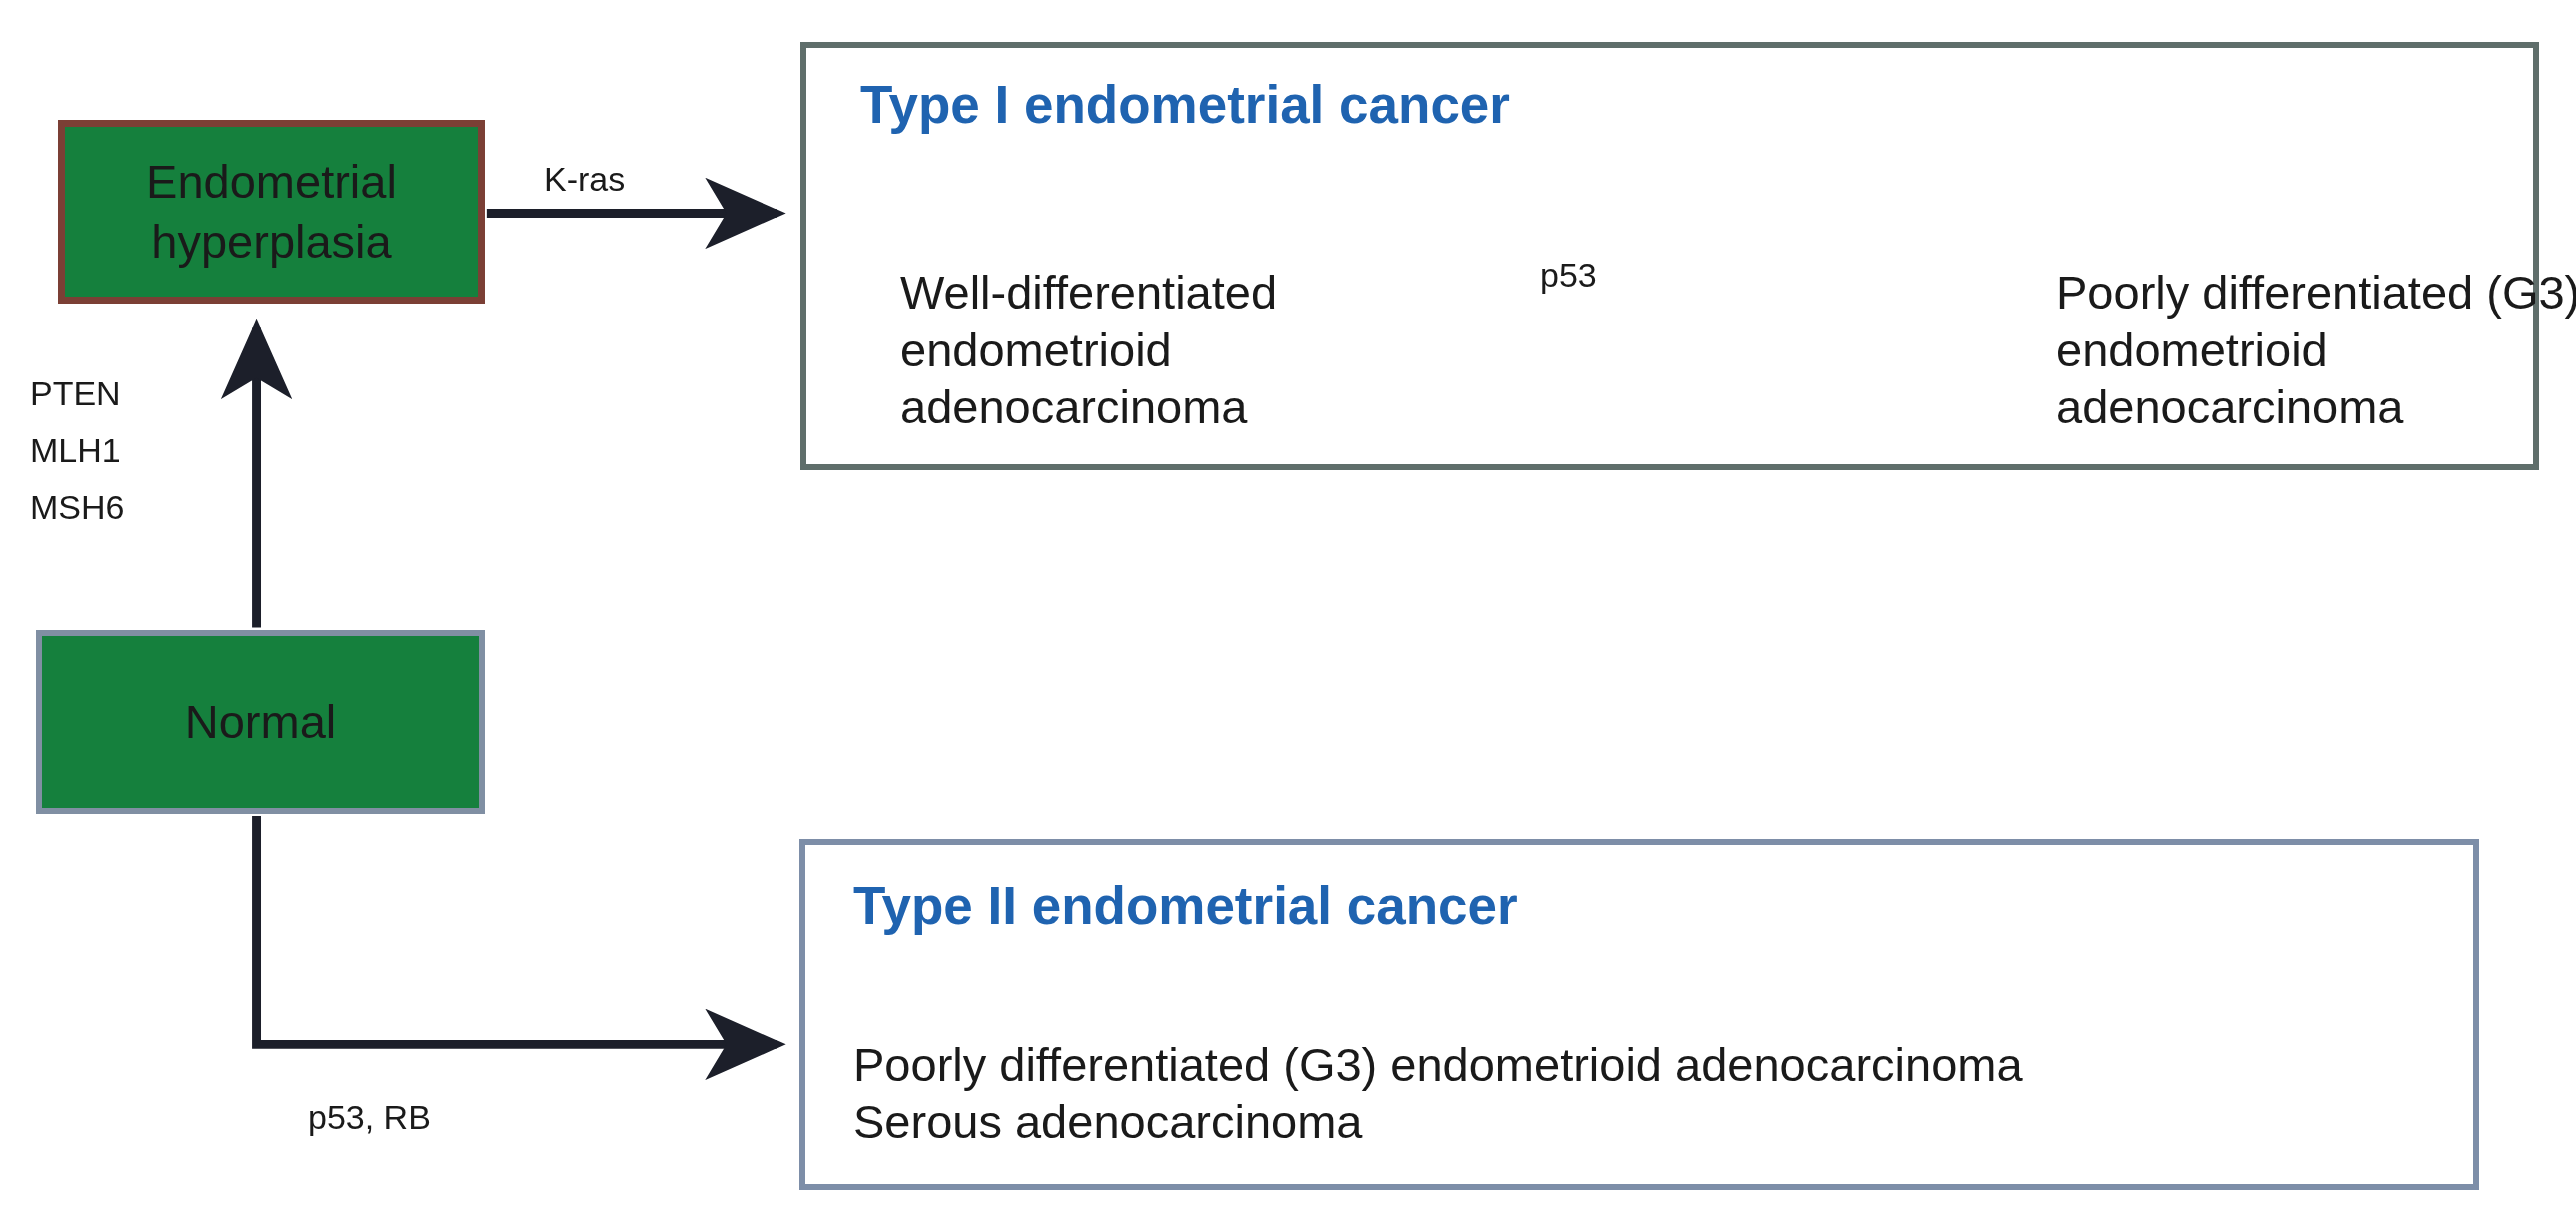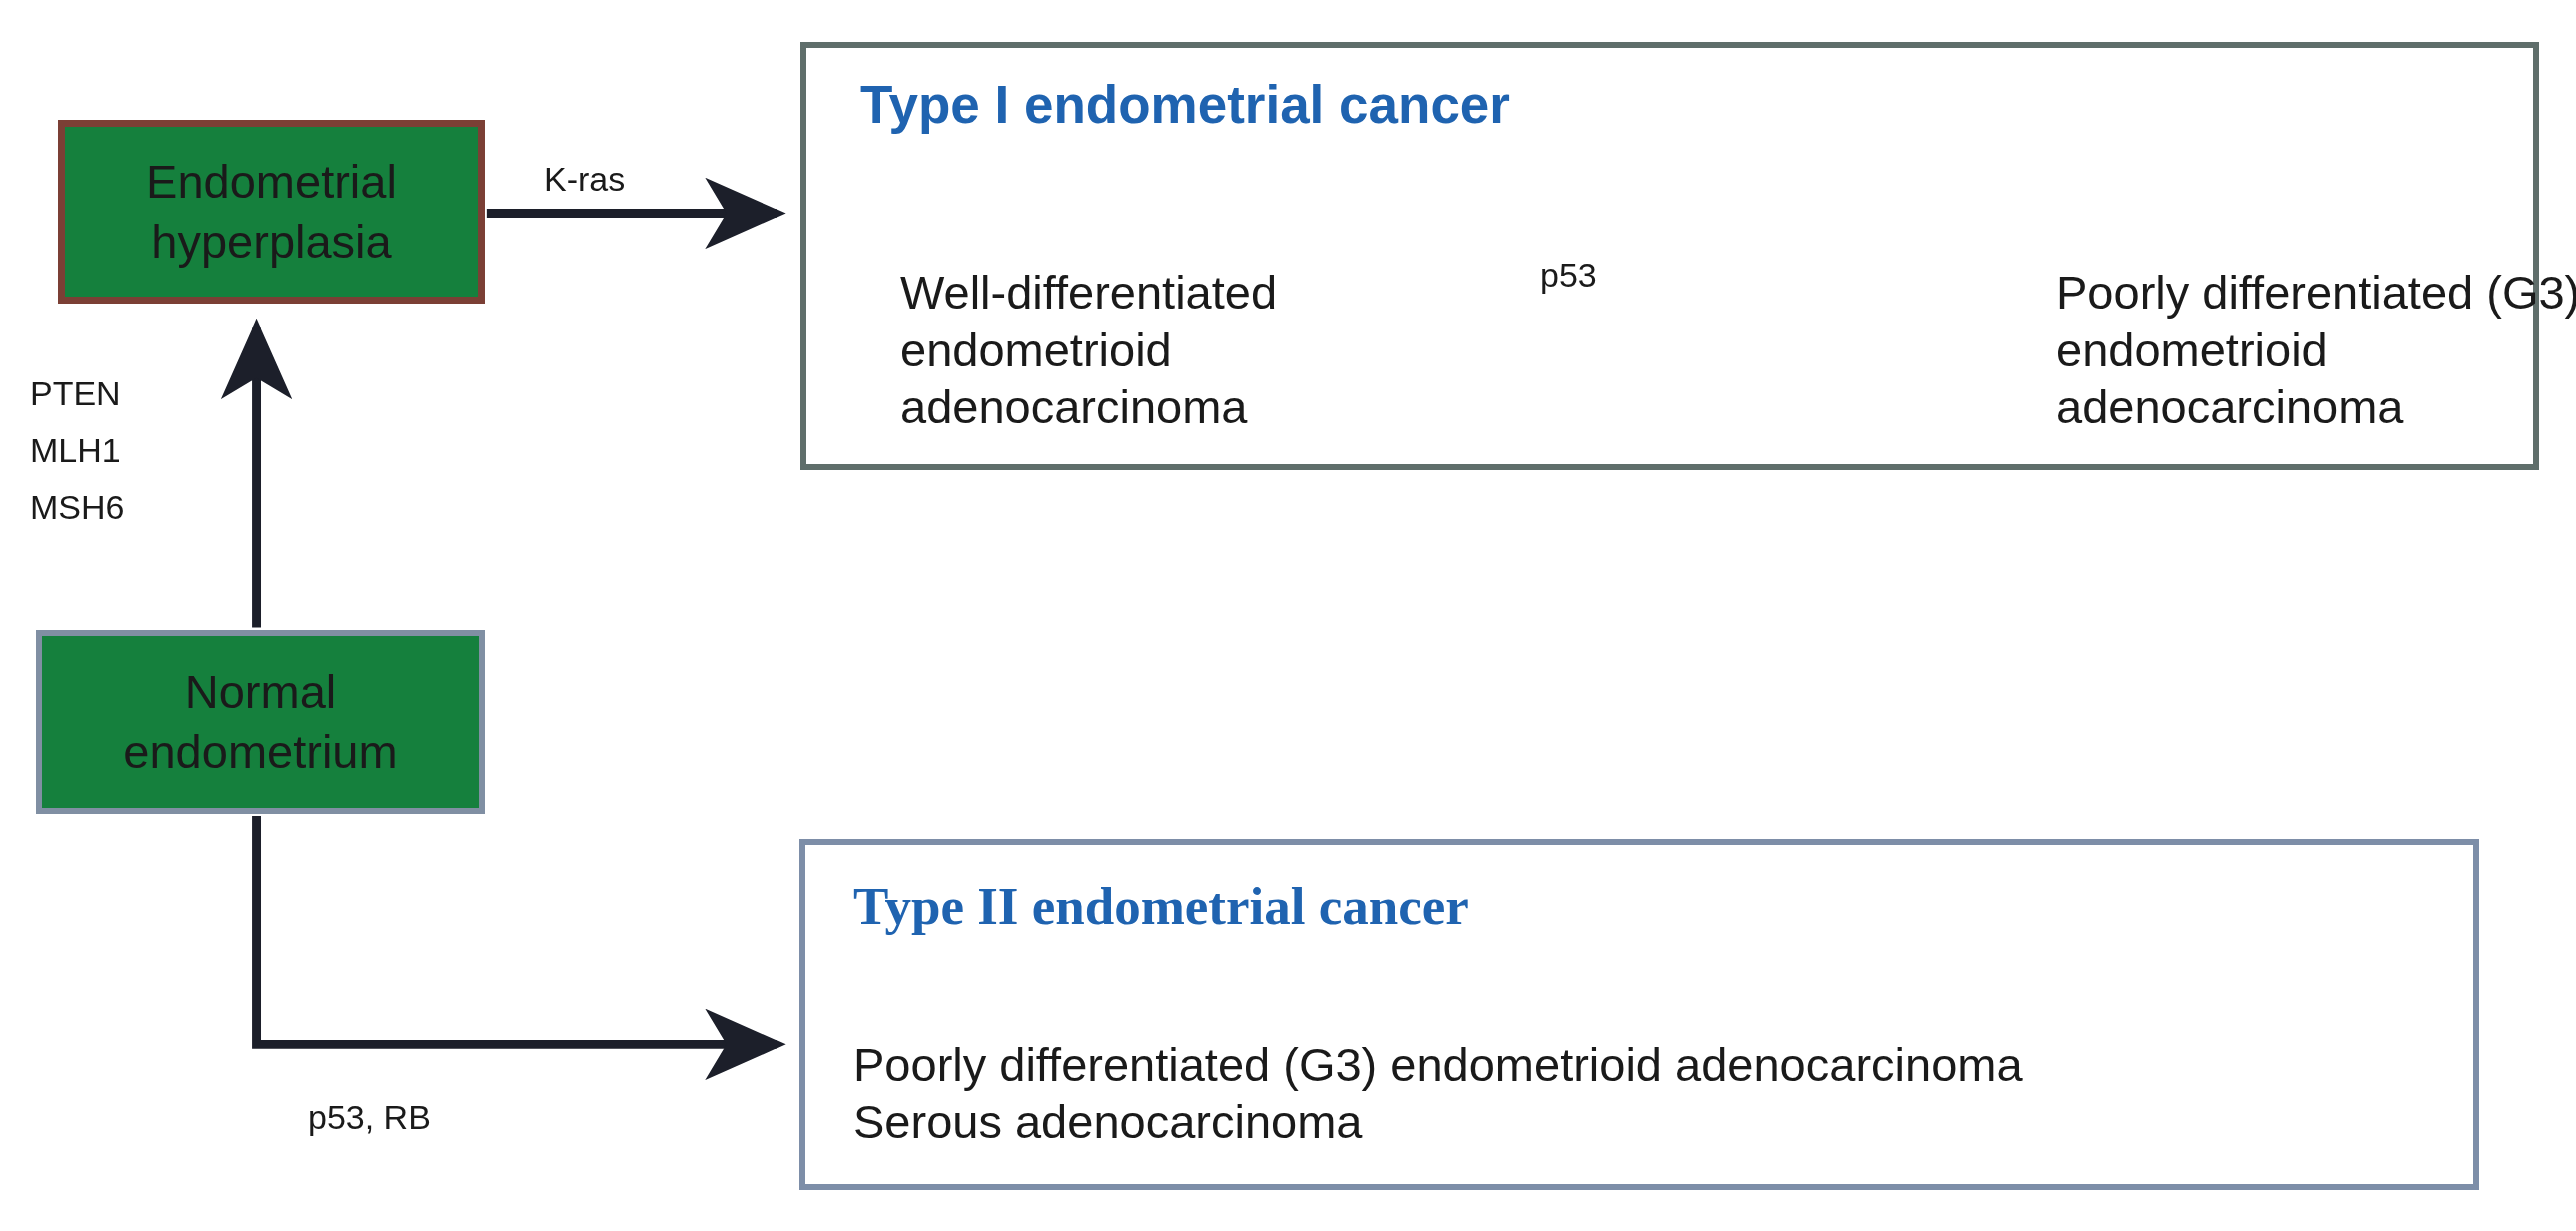--- a/index.html
+++ b/index.html
@@ -74,21 +74,21 @@
   }
   .panel-title {
     position: absolute;
     font-size: 53px;
     font-weight: bold;
     color: #1f63b0;
     white-space: nowrap;
     line-height: 58px;
   }
   #panel-type1 .panel-title { left: 46px; top: 28px; margin-left: 8px; }
-  #panel-type2 .panel-title { left: 48px; top: 32px; font-family: Liberation Serif, serif; }
+  #panel-type2 .panel-title { left: 48px; top: 32px; }
 
   .panel-col {
     position: absolute;
     font-size: 47px;
     line-height: 57px;
     color: #1a1a1a;
     white-space: nowrap;
   }
   #t1-col-left  { left: 46px;  top: 216px; margin-left: 48px; }
   #t1-col-right { left: 1250px; top: 216px; }
@@ -146,21 +146,20 @@
     </g>
   </svg>
 
   <div class="node" id="node-hyperplasia">
     <div class="node-line">Endometrial</div>
     <div class="node-line">hyperplasia</div>
   </div>
 
   <div class="node" id="node-normal">
     <div class="node-line">Normal</div>
-    <div class="node-line">endometrium</div>
   </div>
 
   <div class="label" id="label-kras">K-ras</div>
 
   <div class="label" id="label-ptenset">
     <div>PTEN</div>
     <div>MLH1</div>
     <div>MSH6</div>
   </div>
 

